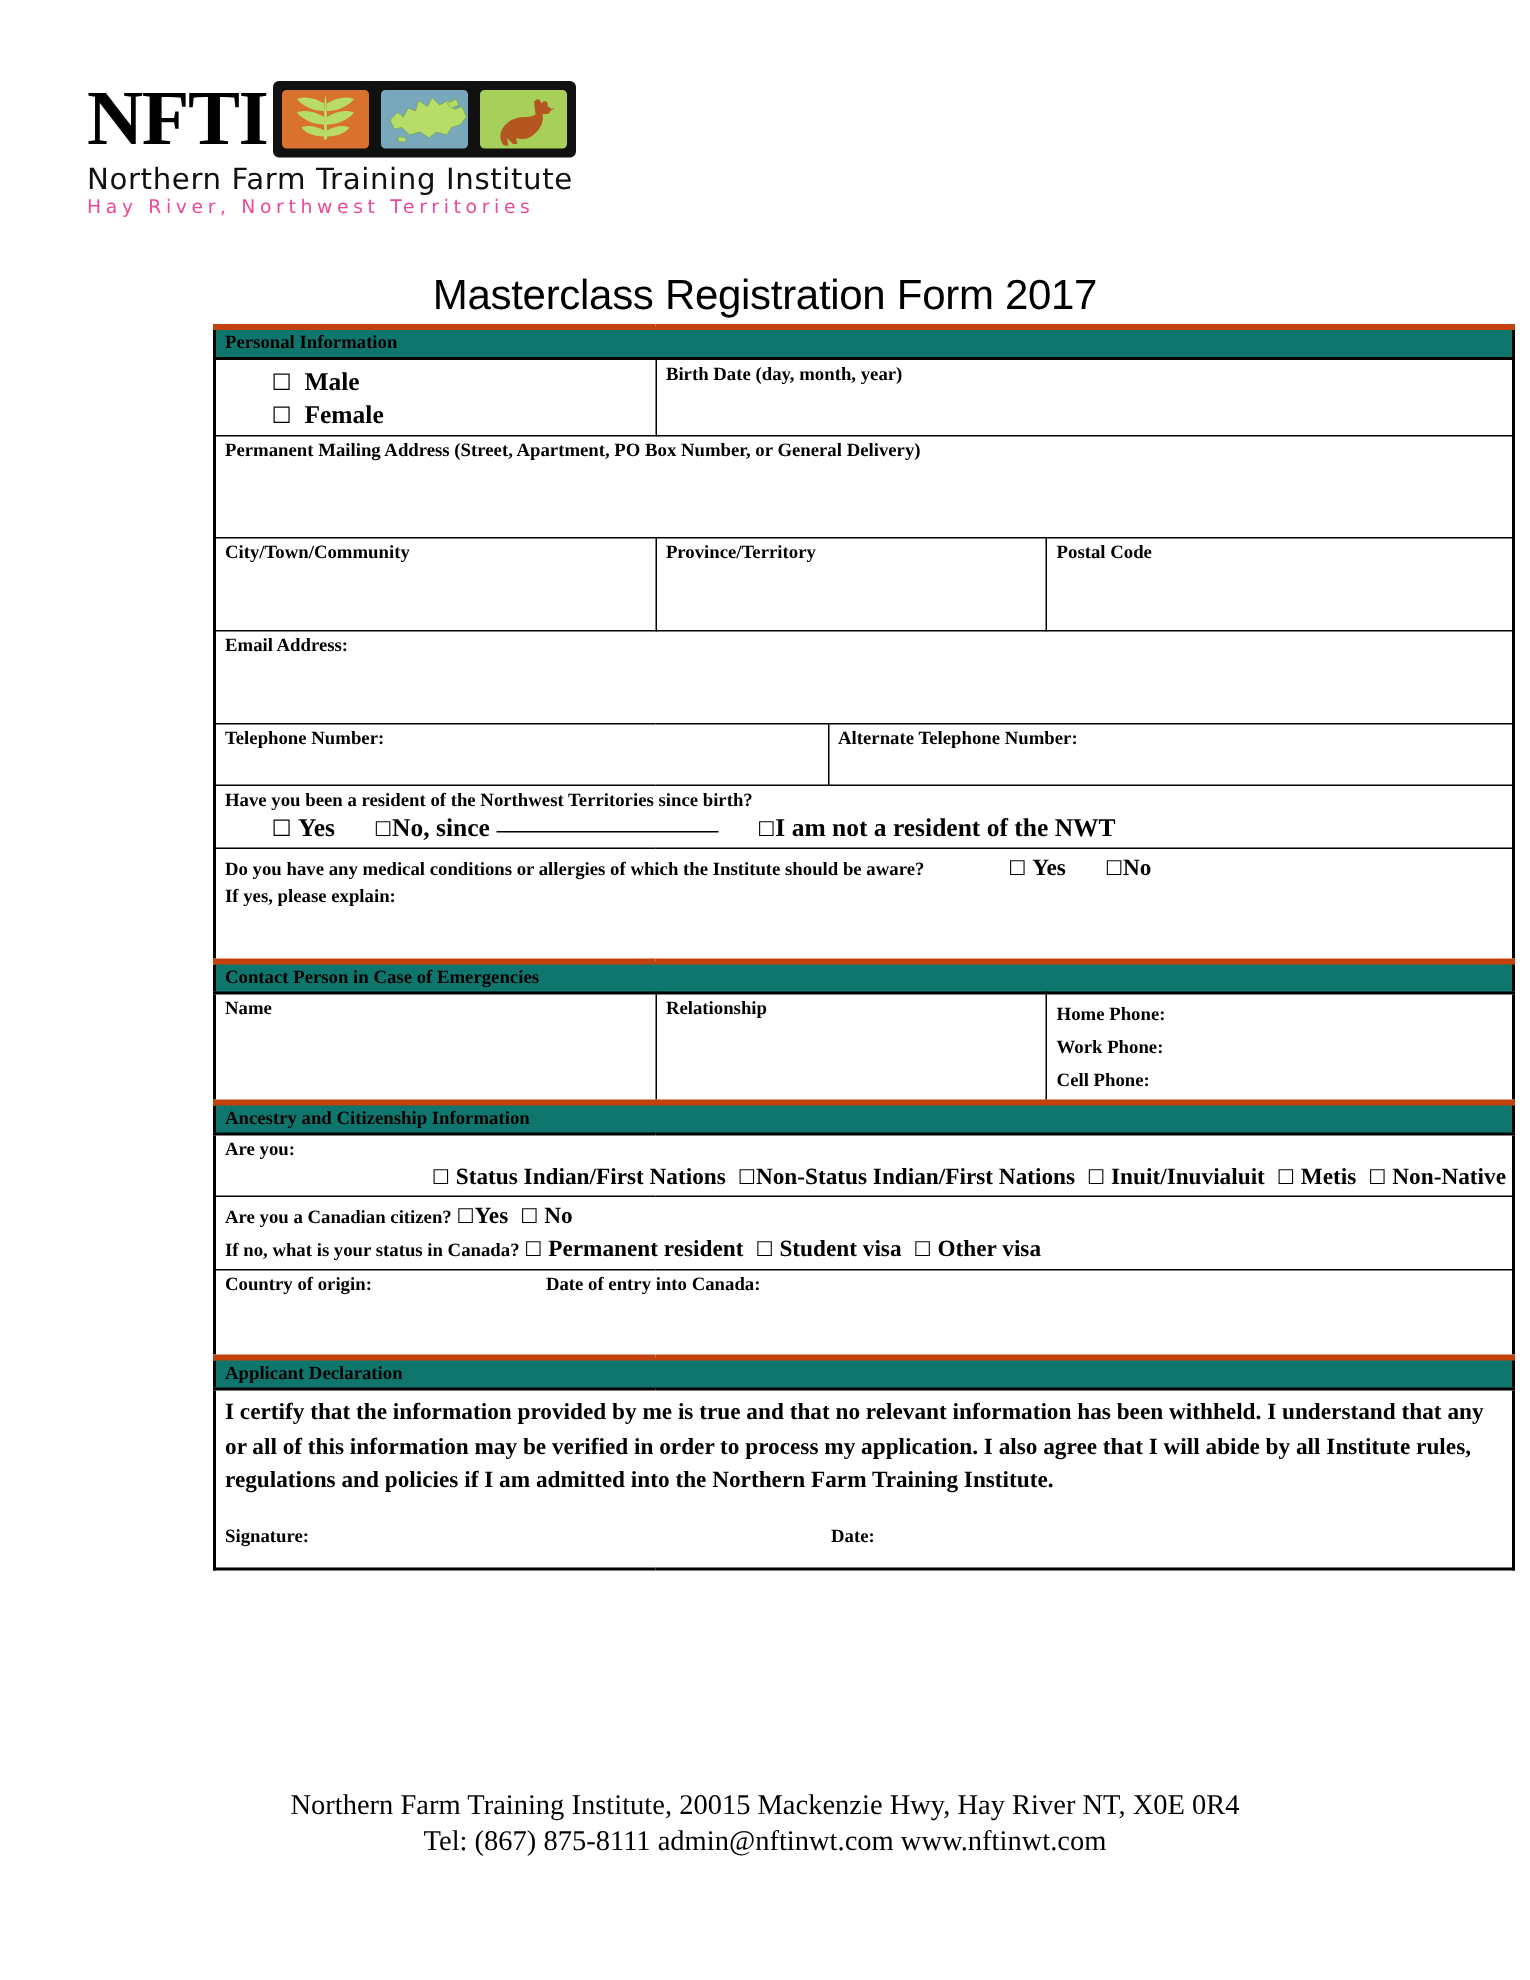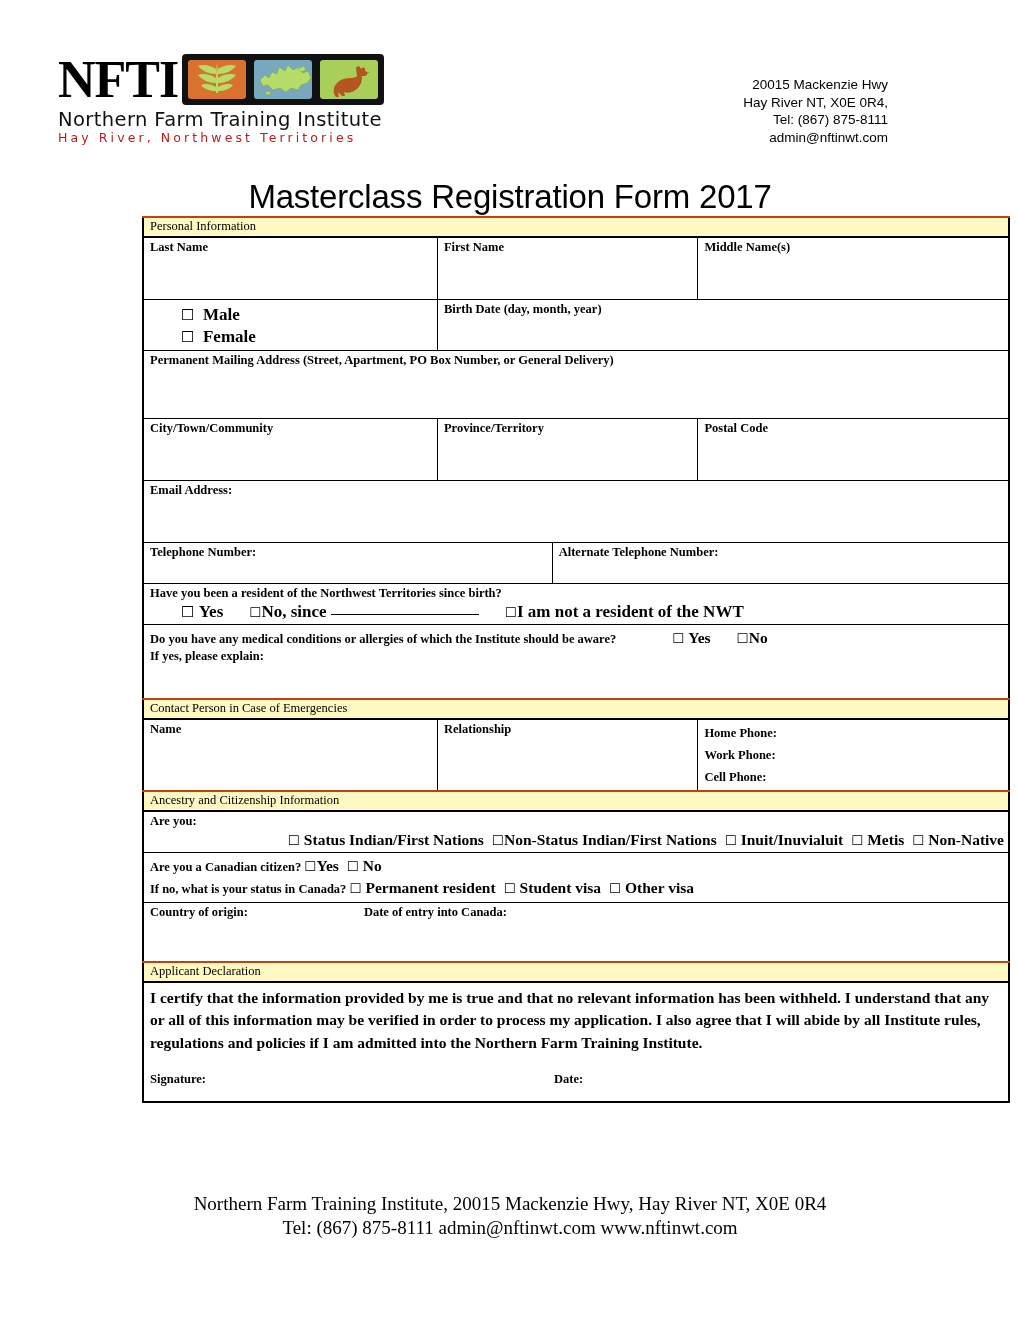--- a/index.html
+++ b/index.html
@@ -62,40 +62,40 @@
     font-size: 19.5px;
     letter-spacing: 0.4px;
     color: #111;
     margin-top: 2px;
     line-height: 21px;
   }
   .logo-line2 {
     font-family: "DejaVu Sans", sans-serif;
     font-size: 12.5px;
     letter-spacing: 3.1px;
-    color: #b91c1c;
+    color: #ec4899;
     line-height: 15px;
   }
   .contact-block {
     position: absolute;
     right: 132px; top: 24px;
     text-align: right;
     font-family: "Liberation Sans", sans-serif;
     font-size: 13.5px;
     line-height: 17.5px;
     color: #000;
   }
 
   
   .form-title {
     position: absolute;
     top: 178px; left: 0; width: 1020px;
     text-align: center;
     font-family: "Liberation Sans", sans-serif;
-    font-size: 33px;
+    font-size: 28px;
     line-height: 38px;
     font-weight: normal;
     color: #000;
     letter-spacing: -0.2px;
   }
 
   
   .form-table {
     position: absolute;
     left: 142px; top: 216px;
@@ -106,25 +106,25 @@
   .form-table td {
     border: 1px solid #000;
     padding: 2px 4px 2px 6px;
     vertical-align: top;
     font-family: "Liberation Serif", serif;
     font-size: 12.5px;
     font-weight: bold;
     line-height: 15px;
   }
   .section-hd td {
-    background: #fef9c3;
+    background: #0f766e;
     font-size: 12.5px;
-    font-weight: normal;
+    font-weight: bold;
     padding: 1px 4px 2px 6px;
-    border-top: 2px solid #c2410c;
+    border-top: 4px solid #c2410c;
     border-bottom: 2px solid #000;
   }
   .big { font-size: 17px; line-height: 22px; font-weight: bold; margin-left: 31px; }
   .med { font-size: 15.5px; line-height: 21px; font-weight: bold; text-align: right; }
   .cb {
     font-family: "DejaVu Sans", sans-serif;
     font-weight: normal;
     display: inline-block;
   }
   .cb-lg { font-size: 15px; }
@@ -203,48 +203,37 @@
               <path d="M45 13 l5 -1 l-5 3z"></path>
             </g>
           </svg>
         </span>
       </span>
     </div>
     <div class="logo-line1">Northern Farm Training Institute</div>
     <div class="logo-line2">Hay River, Northwest Territories</div>
   </div>
 
-  <div class="contact-block">
-    <div>20015 Mackenzie Hwy</div>
-    <div>Hay River NT, X0E 0R4,</div>
-    <div>Tel: (867) 875-8111</div>
-    <div>admin@nftinwt.com</div>
-  </div>
 </div>
 
 <div class="form-title">Masterclass Registration Form 2017</div>
 
 <table class="form-table">
   <colgroup>
     <col style="width:295px">
     <col style="width:115px">
     <col style="width:146px">
     <col style="width:312px">
   </colgroup>
 
   <tbody>
       <tr class="section-hd">
     <td colspan="4">Personal Information</td>
   </tr>
 
-  <tr>
-    <td style="height:62px"><span>Last Name</span></td>
-    <td colspan="2"><span>First Name</span></td>
-    <td><span>Middle Name(s)</span></td>
-  </tr>
 
   <tr>
     <td style="height:51px; padding-top:4px">
       <span class="rowline big"><span class="cb cb-lg">☐</span>&nbsp;&nbsp;<span>Male</span></span>
       <span class="rowline big"><span class="cb cb-lg">☐</span>&nbsp;&nbsp;<span>Female</span></span>
     </td>
     <td colspan="3"><span>Birth Date (day, month, year)</span></td>
   </tr>
 
   <tr>

